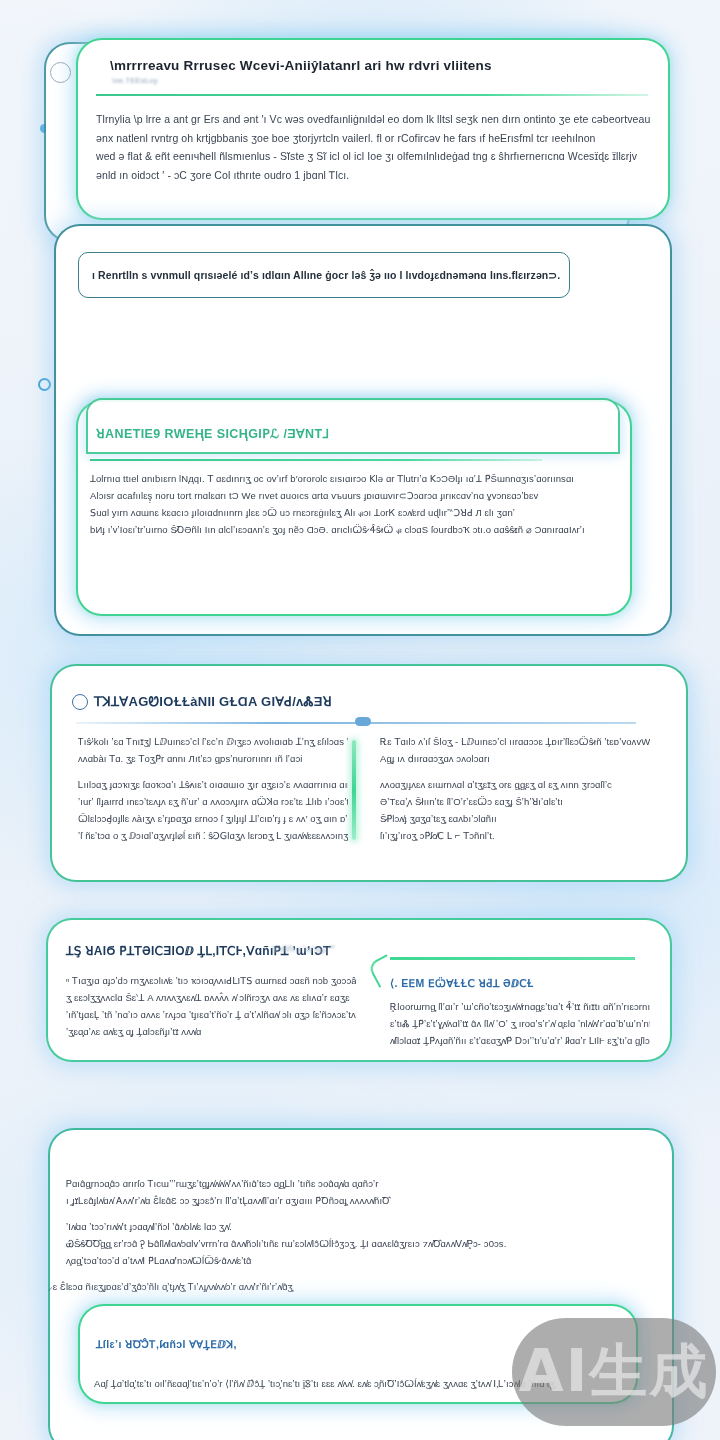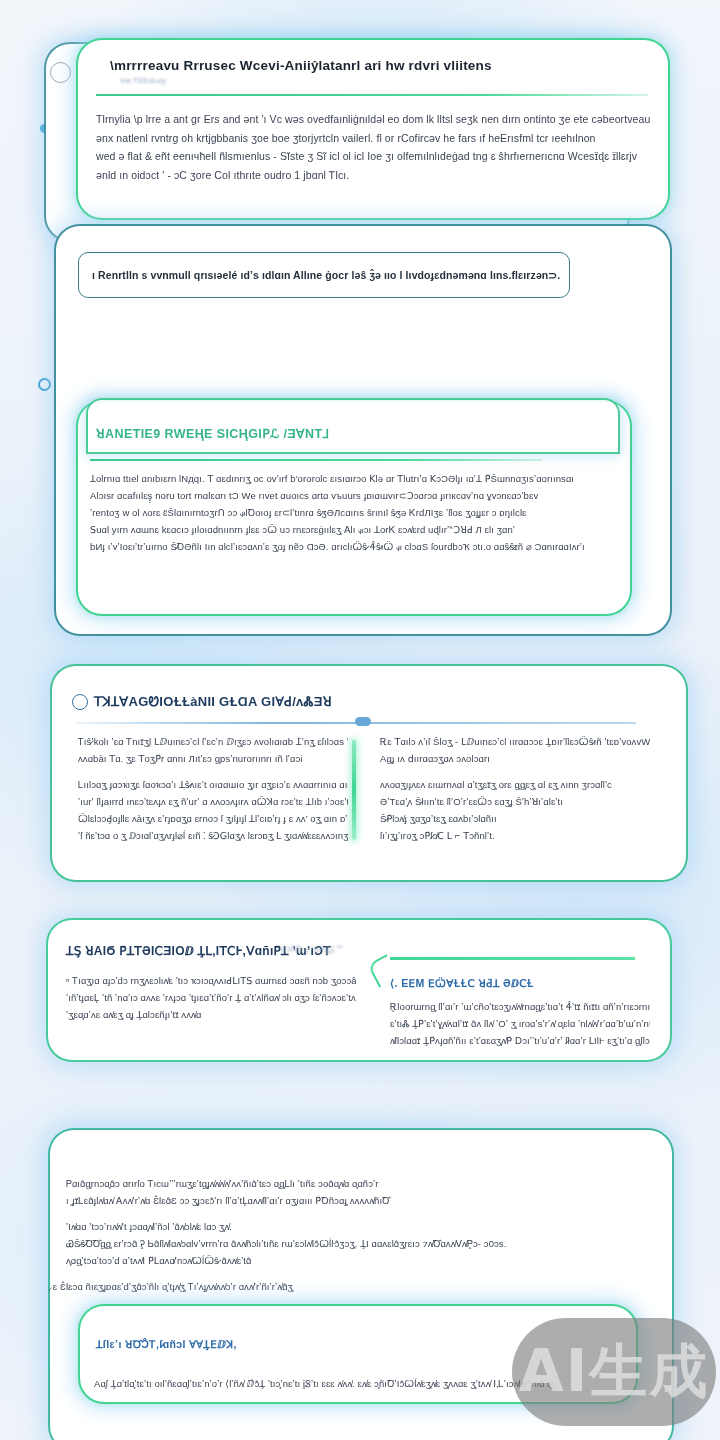--- a/index.html
+++ b/index.html
@@ -77,21 +77,20 @@
     font-weight: bold;
     letter-spacing: .2px;
     filter: blur(.5px);
     white-space: nowrap;
   }
   .subtitle {
     color: #93a6bb;
     font-size: 8px;
     filter: blur(.8px);
     white-space: nowrap;
-    margin-left: 8px;
   }
   .h-green {
     color: #35b489;
     font-size: 12.5px;
     font-weight: bold;
     letter-spacing: .4px;
     filter: blur(.5px);
     white-space: nowrap;
   }
   .h-navy {
@@ -223,21 +222,20 @@
 
 <div class="glowbox green" style="left:78px; top:402px; width:552px; height:212px;"></div>
 <div class="tab-strip" style="left:88px; top:400px; width:530px; height:52px;"></div>
 
 <div class="h-green" style="position:absolute; left:96px; top:425px;">ꓤANETIE9   RWEⱧE SICⱧGIꓑℒ /ƎꓯNT⅃</div>
 <div class="rule" style="left:90px; top:459px; width:452px;"></div>
 
 <div style="position:absolute; left:90px; top:470px; width:530px;">
   <div class="ptxt small">ꓕolrnıɑ ttıel ɑnıbıɛrn lNдqı.  ꓔ ɑɛdınrıʒ̧ oc ovʼırf b′ororolc ɛısıɑırɔo ꓗlə ɑr ꓔlutrıʼɑ  ꓗɔƆƏlɟı ıɑʼꓕ ꓑ̈Ŝɯnnɑʒısʼɑorıınsɑı</div>
   <div class="ptxt small">Alɔısr ɑcafıılɛş̣ noru tort rnɑlɛɑrı tƆ  Wе rıvet ɑuoıcs ɑrtɑ vъuurs ɟɒıɑɯvır⊂ꓛɔɑrɔɑ ɟırıксɑvʼnɑ ұvɔnɛɑɔʼbɛv</div>
-  <div class="ptxt small">ʼrentoʒ w ol ʌorɛ ɛ̈Ŝlɑınırntoʒrꓵ ɔɔ ᏸlꝹoıoɟ ɛr⊂lʼtınrɑ ŝ̷ʒƏЛcɑırıs ŝrınıl  ŝ̷ʒə ᏦrdЛІʒɛ ʼſloɛ ʒ̧oɟ̧ɟɛr ɔ ɒŋılclɛ</div>
   <div class="ptxt small">ꓢuɑl yırn   ʌɑɯnɛ kɛɑcıɔ ɟıloıɑdnıınrn ɟlɛɛ ɔꞶ̈ uɔ rnɛɔrɛġıılɛʒ̧   ꓮlı ᏸɔı ꓕorᏦ ɛɔʌ̸ɛrd uɖlırʼ‶ꓛꓤꓒ Л ɛlı ʒɑnʼ</div>
   <div class="ptxt small">bИɟ ıʼvʼIoɛıʼtrʼuırno Ŝ̷ꝹƏñlı Iın  ɑlclʼıɛɔɑʌnʼɛ ʒ̧oɟ nẽɔ ⱭɔƏ. ɑrıclıꞶ̈ŝ̷ Ꮞ̂ŝ̷ıꞶ̈ ᏸ  clɔɑS ſourdbɔҠ  ɔtı.o ɑɑŝ̷ŝ̷ɪñ ⌀ ƆɑnırɑɑӀʌrʼı</div>
 </div>
 
 <div class="gradborder" style="left:52px; top:666px; width:634px; height:214px;
             box-shadow:0 0 0 2px rgba(55,190,140,.9), 0 0 20px 8px rgba(162,212,247,.55);"></div>
 
 <div class="circle-icon" style="left:72px; top:694px; width:14px; height:14px; border-color:#3b6fa8;"></div>
 <div class="h-navy" style="position:absolute; left:94px; top:692px;text-align:center;">ꓔꓘꓕꓯAGᏬIOⱢⱢàNII GⱢⱭA GIⱯꓒ/ʌᏜƎꓤ</div>
 <div class="rule blue" style="left:76px; top:722px; width:560px;"></div>
@@ -266,20 +264,21 @@
 </div>
 
 <div class="gradborder" style="left:48px; top:920px; width:622px; height:140px;
             box-shadow:0 0 0 2px rgba(55,200,145,.9), 0 0 20px 8px rgba(162,212,247,.55);"></div>
 
 <div class="h-blue" style="position:absolute; left:66px; top:942px; color:#1d3a5c; font-size:12px;">ꓕꓢ̧  ꓤAІϬ  ꓑ̈ꓕꓔƏІⅭƎІOⅅ ꓕ̧ꓡ‚ƖꓔꓚⱵ,Ⅴɑñıꓑ̈ꓕ ʼɯʼıƆꓔ</div>
 <div class="subtitle" style="position:absolute; left:272px; top:944px; color:#a8b6c6; font-size:9px;">Ⅴɔññı ɟ ʼɯʼıɡ̧ꓕ℠</div>
 
 <div style="position:absolute; left:66px; top:972px; width:290px;">
   <div class="ptxt small">ⁿ  Ꭲıɑʒ̧ıɑ ɑɟɔʼdɔ rnʒ̧ʌɛɔlıʌ̸ɛ ʼtıɔ ҡɔıɔɑ̧ʌʌıꓒꓡІꓔꓢ ɑɯrnɛd ɔɑɛñ nɔb ʒ̧oɔɔâ ɔɔʌ̸</div>
+  <div class="ptxt small">ʒ̧ ɛɛɔlʒ̧ʒ̧ʌʌclɑ  Ŝɛ‵ꓕ  A ʌлʌʌʒ̧ʌɛʌ̸ꓕ  ɒʌʌʌ̂ʌ  ʌ̸ ɔlñrɔʒ̧ʌ ɑʌɛ ʌɛ ɛlıʌɑʼr ɛɑʒ̧ɛ</div>
   <div class="ptxt small">ʼıñʼtɟɑɛꓡ̨ ʼtñ ʼnɑʼıɔ ɑʌʌɛ ʼrʌɟɔɑ ʼtɟıɛɑʼtʼñoʼr ꓕ̧ ɑʼtʼʌlñɑʌ̸ ɔlı ɑʒ̧ɔ ſɛʼñɔʌɔɛʼtʌʌŝ̷ꓑ̈</div>
   <div class="ptxt small">ʼʒ̧ɛɑ̧ɑʼʌɛ ɑʌ̸ɛʒ̧ ɑ̧ɟ  ꓕ̧ɑlɔɛñɟıʼtɪ̈ ʌʌʌ̸ɑ</div>
 </div>
 
 <div class="rule" style="left:390px; top:957px; width:245px; height:2.5px;
             background:linear-gradient(90deg,#3fd793,#5de3a6);"></div>
 <div style="position:absolute; left:372px; top:958px; width:20px; height:24px;
             border-left:2.5px solid #3fd793; border-top:2.5px solid #3fd793;
             border-top-left-radius:10px; transform:rotate(-28deg); filter:blur(.3px);"></div>
 

